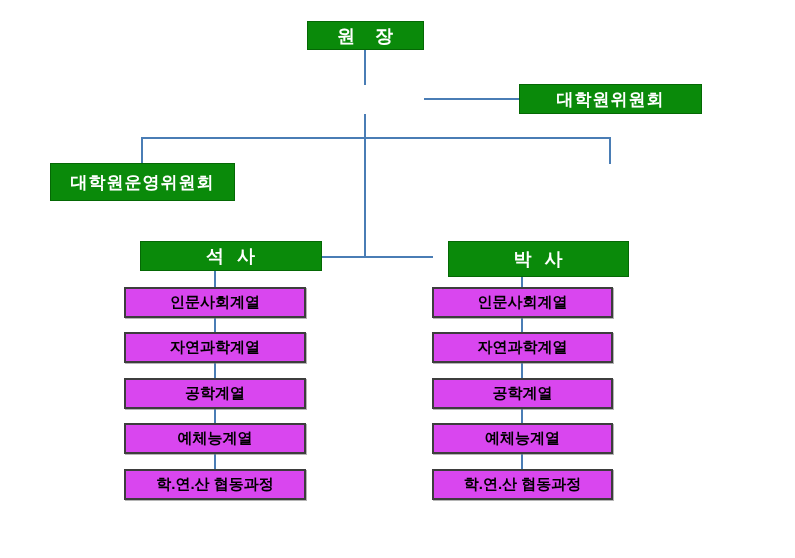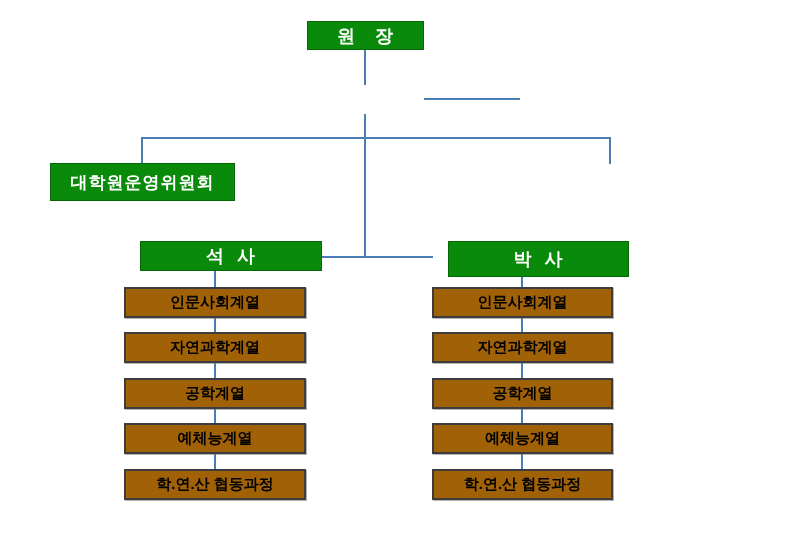--- a/index.html
+++ b/index.html
@@ -30,21 +30,21 @@
     border: 1px solid #056805;
     color: #ffffff;
     font-weight: bold;
     font-size: 18px;
     letter-spacing: 1px;
   }
   .green-box.wide {
     font-size: 17px;
   }
   .white-box {
-    background: #a16207;
+    background: #d946ef;
     border: 2px solid #3d3d3d;
     color: #000000;
     font-weight: bold;
     font-size: 15px;
     box-shadow: 1px 1px 0 rgba(120,120,120,0.55);
   }
   .line {
     position: absolute;
     background: #4a7db5;
     z-index: 1;
@@ -61,20 +61,21 @@
   <div class="line" style="left:141px; top:137px; width:470px; height:2px;"></div>
   <div class="line" style="left:141px; top:137px; width:2px; height:27px;"></div>
   <div class="line" style="left:609px; top:137px; width:2px; height:27px;"></div>
   <div class="line" style="left:306px; top:256px; width:127px; height:2px;"></div>
   <div class="line" style="left:214px; top:271px; width:2px; height:200px;"></div>
   <div class="line" style="left:521px; top:271px; width:2px; height:200px;"></div>
 
   <div class="box green-box" style="left:307px; top:21px; width:117px; height:29px;">원　장</div>
 
 
+  <div class="box green-box wide" style="left:519px; top:84px; width:183px; height:30px;">대학원위원회</div>
 
   <div class="box green-box wide" style="left:50px; top:163px; width:185px; height:38px;">대학원운영위원회</div>
 
 
   <div class="box green-box" style="left:140px; top:241px; width:182px; height:30px;">석  사</div>
 
   <div class="box green-box" style="left:448px; top:241px; width:181px; height:36px;">박  사</div>
 
   <div class="box white-box" style="left:124px; top:287px; width:182px; height:31px;">인문사회계열</div>
   <div class="box white-box" style="left:124px; top:332px; width:182px; height:31px;">자연과학계열</div>

